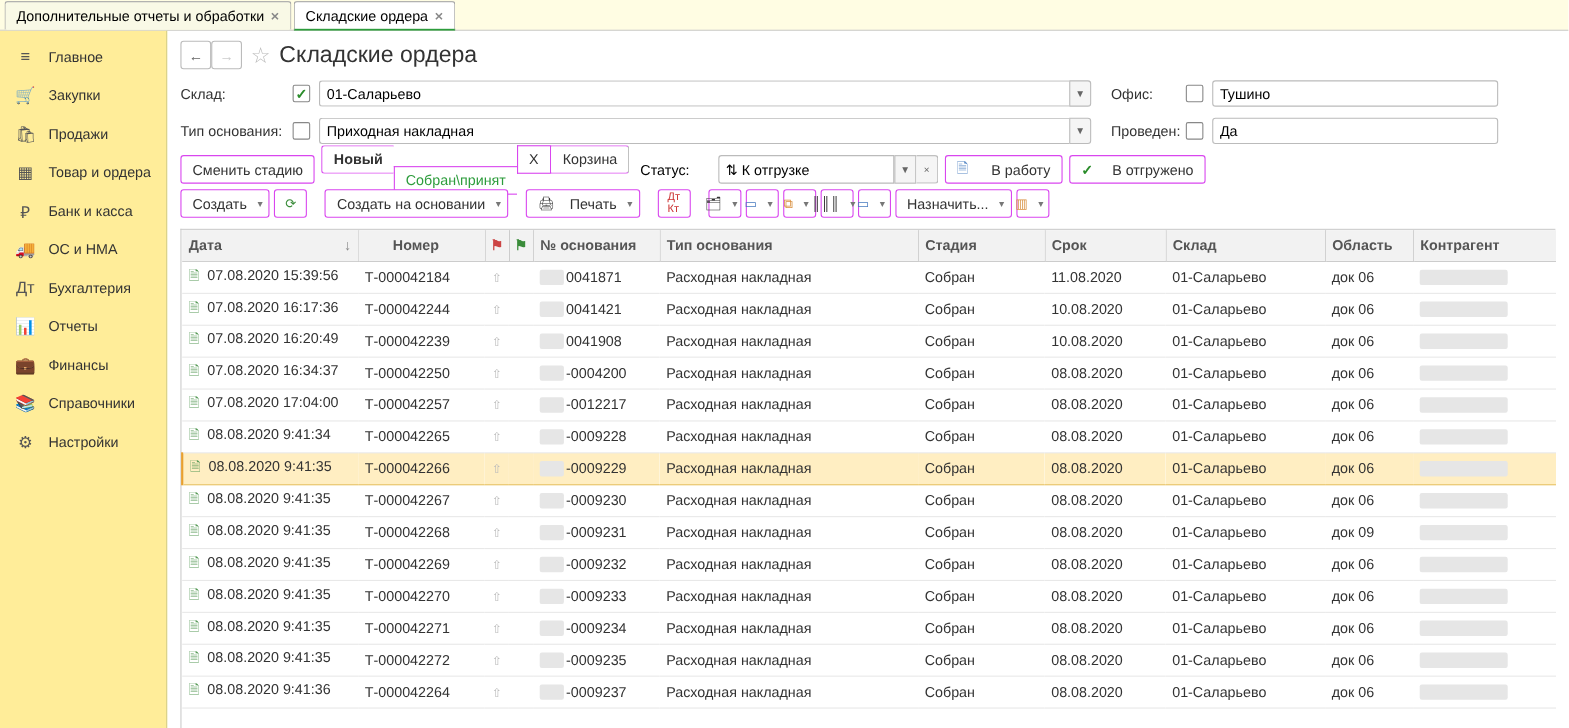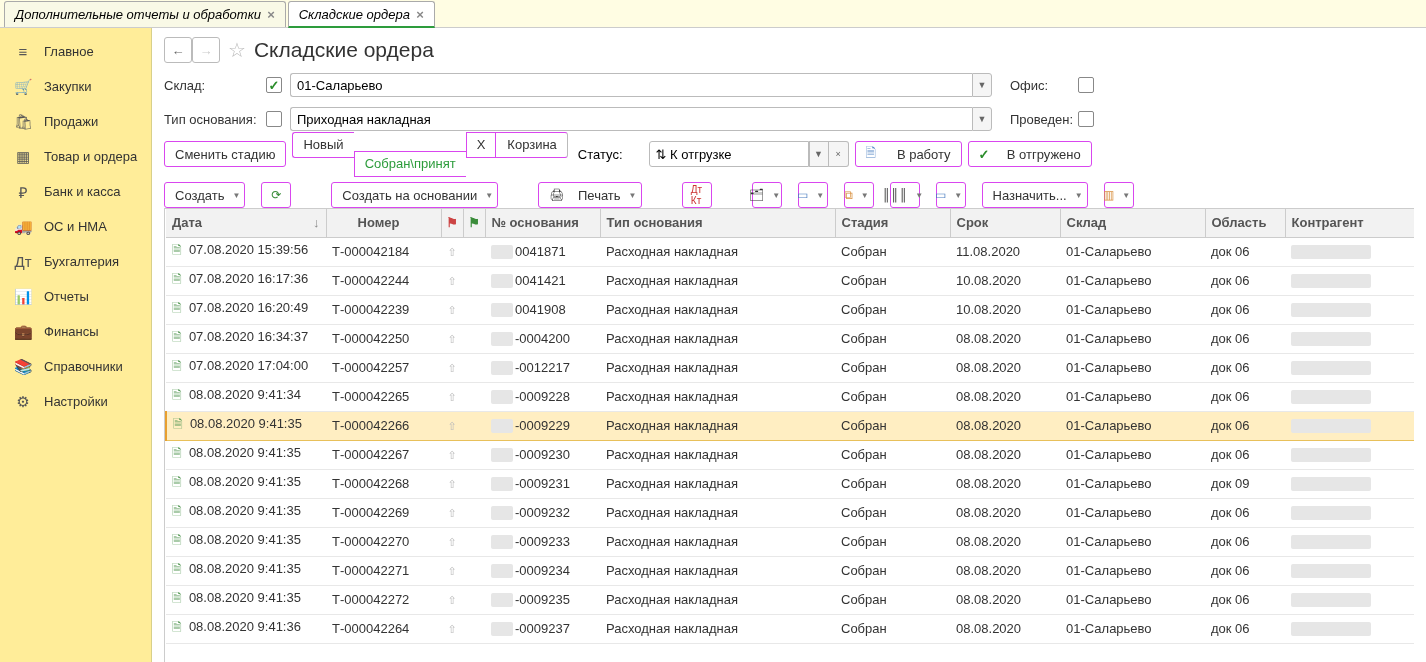--- a/index.html
+++ b/index.html
@@ -1,19 +1,19 @@
 <!DOCTYPE html>
 <html><head>
 <meta charset="utf-8">
 <style>
 * { box-sizing: border-box; margin: 0; padding: 0; font-family: Arial, sans-serif; font-size: 13px; }
 body { background: #fff; width: 1426px; height: 662px; overflow: hidden; }
 
 .tabs-bar { height: 28px; background: #fffde3; border-bottom: 1px solid #ccc; display: flex; align-items: flex-end; padding-left: 4px; }
-.tab { height: 26px; padding: 12px 10px; display: flex; align-items: center; gap: 6px; border: 1px solid #aaa; border-bottom: none; background: #f9f9e6; margin-right: 2px; border-radius: 3px 3px 0 0; cursor: pointer; font-style: italic; }
+.tab { height: 26px; padding: 12px 10px; display: flex; align-items: center; gap: 6px; border: 1px solid #aaa; border-bottom: none; background: #f9f9e6; margin-right: 2px; border-radius: 3px 3px 0 0; cursor: pointer; }
 .tab.active { background: #fff; border-bottom: 2px solid #2d9c3c; position: relative; top: 1px; }
 .tab-close { color: #888; font-weight: bold; cursor: pointer; }
 
 .main-layout { display: flex; height: calc(100% - 28px); }
 .sidebar { width: 152px; background: #ffed99; border-right: 1px solid #d8d08a; padding-top: 6px; }
 .side-item { display: flex; align-items: center; height: 35px; padding-left: 14px; gap: 12px; color: #333; cursor: pointer; }
 .side-icon { width: 18px; text-align: center; color: #555; font-size: 15px; }
 
 .content { flex: 1; display: flex; flex-direction: column; overflow: hidden; }
 
@@ -30,30 +30,30 @@
 .combo { display: flex; flex: 1; max-width: 702px; }
 .combo input { flex: 1; height: 24px; border: 1px solid #bbb; border-right: none; padding: 0 6px; border-radius: 3px 0 0 3px; }
 .combo-btn { width: 20px; height: 24px; border: 1px solid #bbb; background: #f5f5f5; cursor: pointer; border-radius: 0 3px 3px 0; display: flex; align-items: center; justify-content: center; font-size: 9px; color: #666; }
 .filter-label2 { width: 60px; margin-left: 10px; }
 .combo2 input { width: 260px; height: 24px; border: 1px solid #bbb; padding: 0 6px; border-radius: 3px; }
 
 .toolbar1 { display: flex; align-items: center; height: 36px; padding: 0 12px; gap: 6px; }
 .btn { height: 26px; border: 1px solid #d946ef; background: #fff; border-radius: 3px; padding: 0 10px; display: flex; align-items: center; cursor: pointer; color: #333; gap: 5px; }
 .btn-group { display: flex; }
 .btn-group .btn { border-radius: 0; border-right: none; }
-.btn-group .btn:first-child { border-radius: 3px 0 0 3px; }
+.btn-group .btn:first-child { border-radius: 3px 0 0 3px; font-weight: bold; }
 .btn-group .btn:last-child { border-radius: 0 3px 3px 0; border-right: 1px solid #bbb; padding-left: 11px; }
 .btn.green { color: #2d9c3c; margin-top: 19px; }
 .status-label { margin-left: 4px; }
 .status-combo { display: flex; margin-left: 20px; }
 .status-combo input { width: 160px; height: 26px; border: 1px solid #bbb; padding: 0 6px; border-radius: 3px 0 0 3px; }
 .status-combo .combo-btn { height: 26px; border-radius: 0; }
 .status-combo .combo-btn.x { border-radius: 0 3px 3px 0; border-left: none; }
 
-.toolbar2 { display: flex; align-items: flex-end; height: 36px; padding: 0 12px; gap: 16px; }
+.toolbar2 { display: flex; align-items: flex-start; height: 36px; padding: 0 12px; gap: 4px; }
 .btn.icon-only { width: 30px; padding: 0; justify-content: center; }
 .btn.with-dd { padding-right: 4px; }
 .dd-caret { font-size: 8px; color: #777; margin-left: 3px; }
 .sep { width: 8px; }
 .mini-icon { font-size: 12px; }
 
 .table-wrap { flex: 1; overflow: auto; border-top: 1px solid #ccc; margin: 0 12px; border-left: 1px solid #ccc; }
 table { border-collapse: collapse; width: 100%; table-layout: fixed; }
 th { background: #f2f2f2; border: 1px solid #ccc; border-top: none; border-left: none; height: 28px; text-align: left; padding: 0 6px; font-weight: bold; color: #555; position: sticky; top: 0; }
 td { border-bottom: 1px solid #e8e8e8; height: 29px; padding: 0 6px; color: #333; white-space: nowrap; overflow: hidden; }
@@ -144,31 +144,37 @@
       <span class="filter-label fl1">Склад:</span>
       <span class="check-img">
           <span class="green-check">✓</span>
         </span>
       <div class="combo">
         <input value="01-Саларьево" style="">
         <div class="combo-btn">▼</div>
       </div>
       <span class="filter-label filter-label2">Офис:</span>
       <span class="check-img"></span>
+      <div class="combo2">
+        <input value="Тушино" style="">
+      </div>
     </div>
 
     <div class="filter-row">
       <span class="filter-label fl1">Тип основания:</span>
       <span class="check-img"></span>
       <div class="combo">
         <input value="Приходная накладная" style="">
         <div class="combo-btn">▼</div>
       </div>
       <span class="filter-label filter-label2">Проведен:</span>
       <span class="check-img"></span>
+      <div class="combo2">
+        <input value="Да" style="">
+      </div>
     </div>
 
     <div class="toolbar1">
       <div class="btn">Сменить стадию</div>
       <div class="btn-group">
         <div class="btn">Новый</div>
         <div class="btn green">Собран\принят</div>
         <div class="btn">Х</div>
         <div class="btn">Корзина</div>
       </div>

